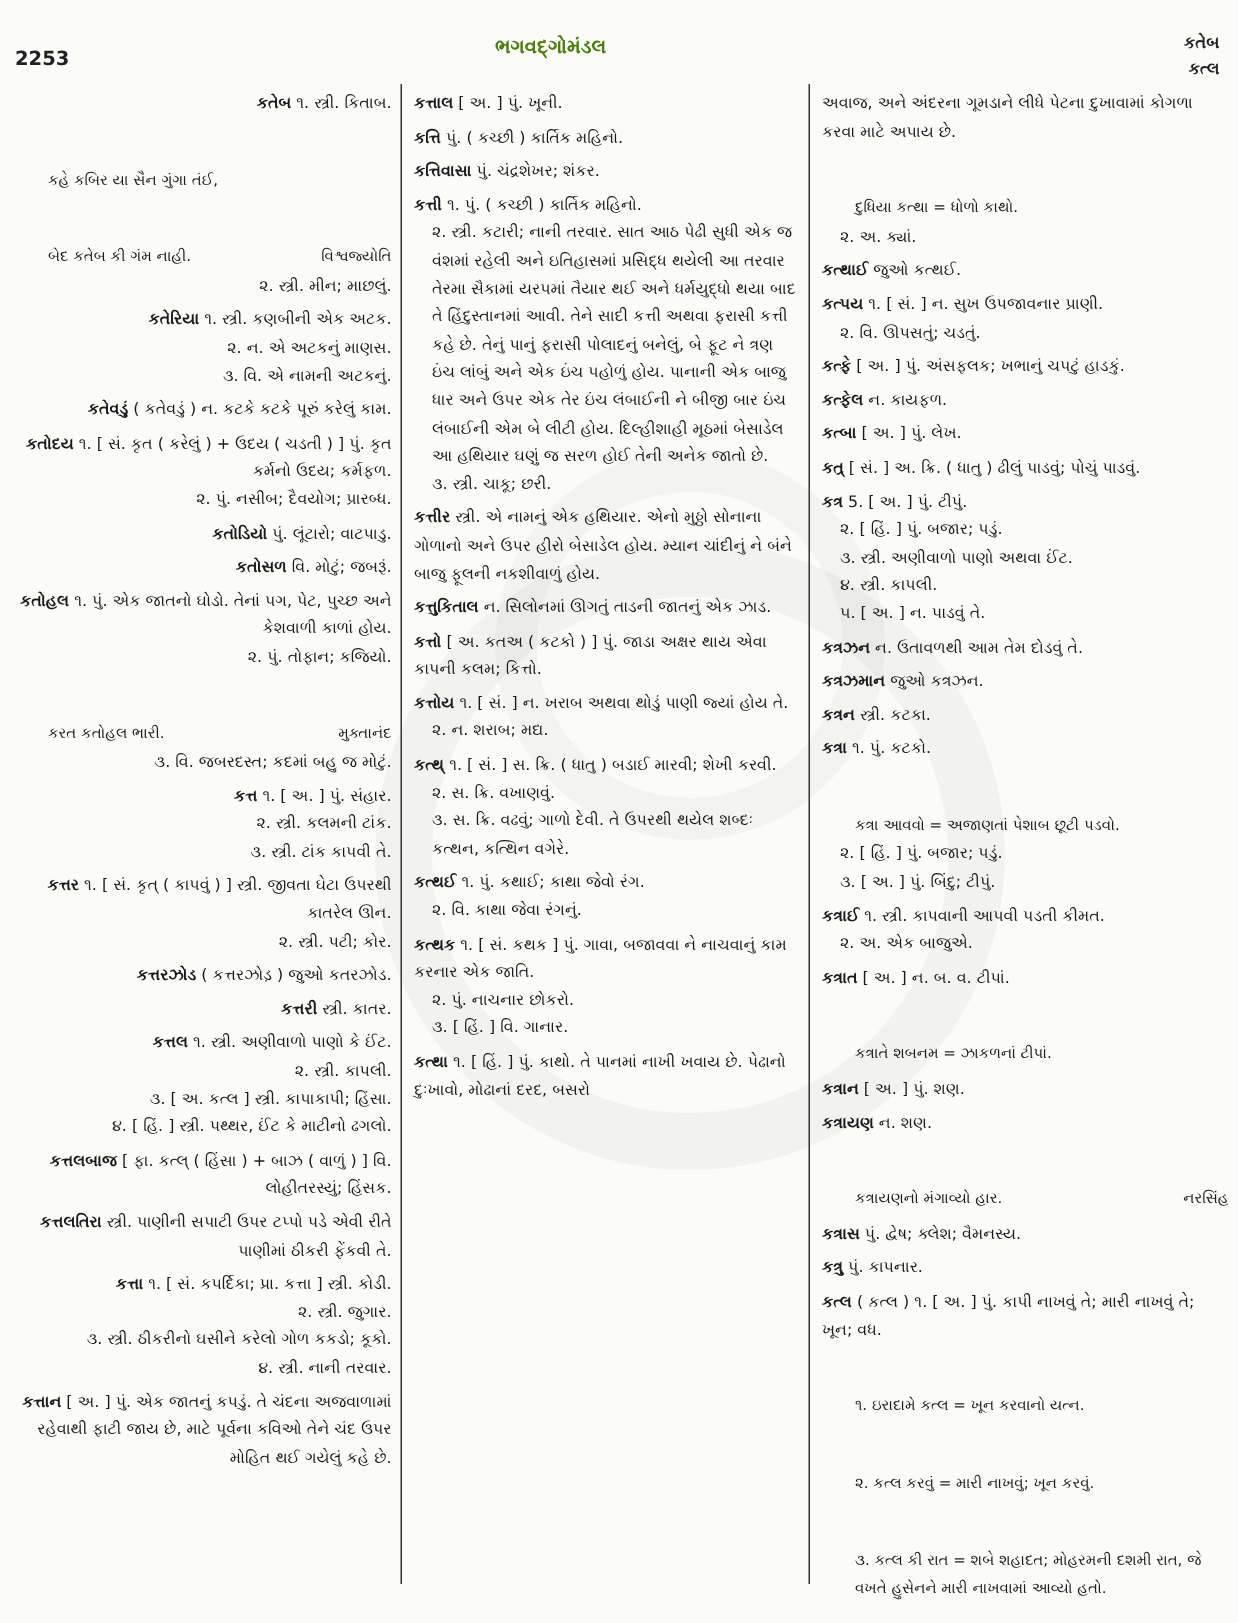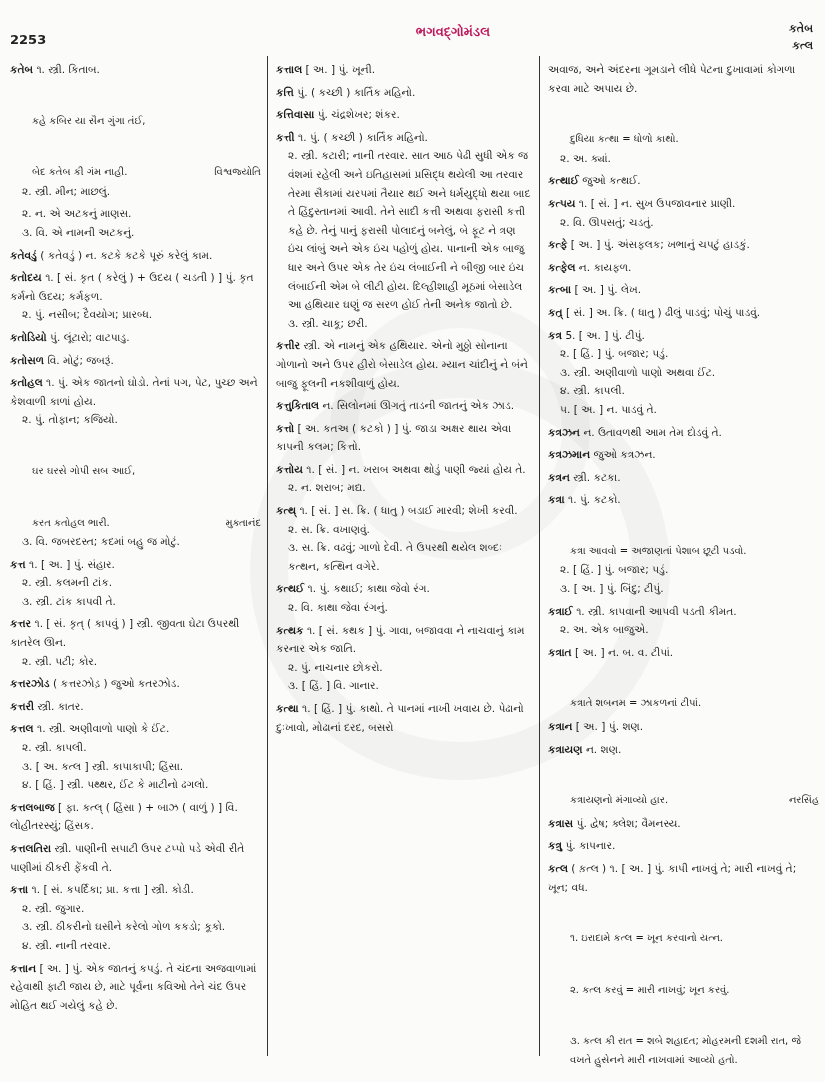--- a/index.html
+++ b/index.html
@@ -20,36 +20,36 @@
     border-radius: 50%; border: 28px solid rgba(0,0,0,0.03);
     box-sizing: border-box; pointer-events: none;
   }
   .header {
     position: absolute; top: 0; left: 0; width: 825px; height: 52px;
   }
   .page-num {
     position: absolute; left: 10px; top: 32px; font-size: 13px; font-weight: bold; color: #222;
   }
   .running-title {
-    position: absolute; left: 330px; top: 24px; width: 160px; text-align: right;
-    font-size: 13px; font-weight: bold; color: #be185d;
+    position: absolute; left: 330px; top: 24px; width: 160px; text-align: left;
+    font-size: 13px; font-weight: bold; color: #4d7c0f;
   }
   .guide-words {
     position: absolute; right: 12px; top: 20px; text-align: right;
     font-size: 11px; font-weight: bold; line-height: 17px; color: #222;
   }
   .columns {
     position: absolute; top: 56px; left: 0; width: 825px; height: 1020px;
     display: flex;
   }
   .col {
     box-sizing: border-box; padding: 4px 6px 0 10px;
     font-size: 10.6px; line-height: 18.6px;
   }
-  .col1 { width: 268px; border-right: 1.5px solid #333; height: 1000px; }
+  .col1 { width: 268px; border-right: 1.5px solid #333; height: 1000px; text-align: right; }
   .col2 { width: 272px; border-right: 1.5px solid #333; height: 1000px; padding-left: 8px; }
   .col3 { width: 285px; padding-left: 8px; }
   .entry { margin-bottom: 4px; }
   .head { font-weight: bold; }
   .sub { padding-left: 12px; }
   .quote { padding-left: 22px; font-size: 10px; margin-top: 33px; }
   .quote-line { display: flex; justify-content: space-between; }
   .attr { font-size: 10px; }
 </style>
 </head>
@@ -75,43 +75,40 @@
           <span>કહે કબિર યા સૈન ગુંગા તંઈ,</span>
           <span class="attr"></span>
         </div>
         <div class="quote quote-line">
           <span>બેદ કતેબ કી ગંમ નાહી.</span>
           <span class="attr">વિશ્વજ્યોતિ</span>
         </div>
         <div class="sub">૨. સ્ત્રી. મીન; માછલું.</div>
       </div>
       <div class="entry">
+        <div><span class="head">કતેરિયા</span> <span>૧. સ્ત્રી. કણબીની એક અટક.</span></div>
         <div class="sub">૨. ન. એ અટકનું માણસ.</div>
         <div class="sub">૩. વિ. એ નામની અટકનું.</div>
       </div>
       <div class="entry">
         <div><span class="head">કતેવડું</span> <span>( કતેવડું ) ન. કટકે કટકે પૂરું કરેલું કામ.</span></div>
       </div>
       <div class="entry">
         <div><span class="head">કતોદય</span> <span>૧. [ સં. કૃત ( કરેલું ) + ઉદય ( ચડતી ) ] પું. કૃત કર્મનો ઉદય; કર્મફળ.</span></div>
         <div class="sub">૨. પું. નસીબ; દૈવયોગ; પ્રારબ્ધ.</div>
       </div>
       <div class="entry">
         <div><span class="head">કતોડિયો</span> <span>પું. લૂંટારો; વાટપાડુ.</span></div>
       </div>
       <div class="entry">
         <div><span class="head">કતોસળ</span> <span>વિ. મોટું; જબરૂં.</span></div>
       </div>
       <div class="entry">
         <div><span class="head">કતોહલ</span> <span>૧. પું. એક જાતનો ઘોડો. તેનાં પગ, પેટ, પુચ્છ અને કેશવાળી કાળાં હોય.</span></div>
         <div class="sub">૨. પું. તોફાન; કજિયો.</div>
-        <div class="quote quote-line">
-          <span>ઘર ઘરસે ગોપી સબ આઈ,</span>
-          <span class="attr"></span>
-        </div>
         <div class="quote quote-line">
           <span>કરત કતોહલ ભારી.</span>
           <span class="attr">મુક્તાનંદ</span>
         </div>
         <div class="sub">૩. વિ. જબરદસ્ત; કદમાં બહુ જ મોટું.</div>
       </div>
       <div class="entry">
         <div><span class="head">કત્ત</span> <span>૧. [ અ. ] પું. સંહાર.</span></div>
         <div class="sub">૨. સ્ત્રી. કલમની ટાંક.</div>
         <div class="sub">૩. સ્ત્રી. ટાંક કાપવી તે.</div>

